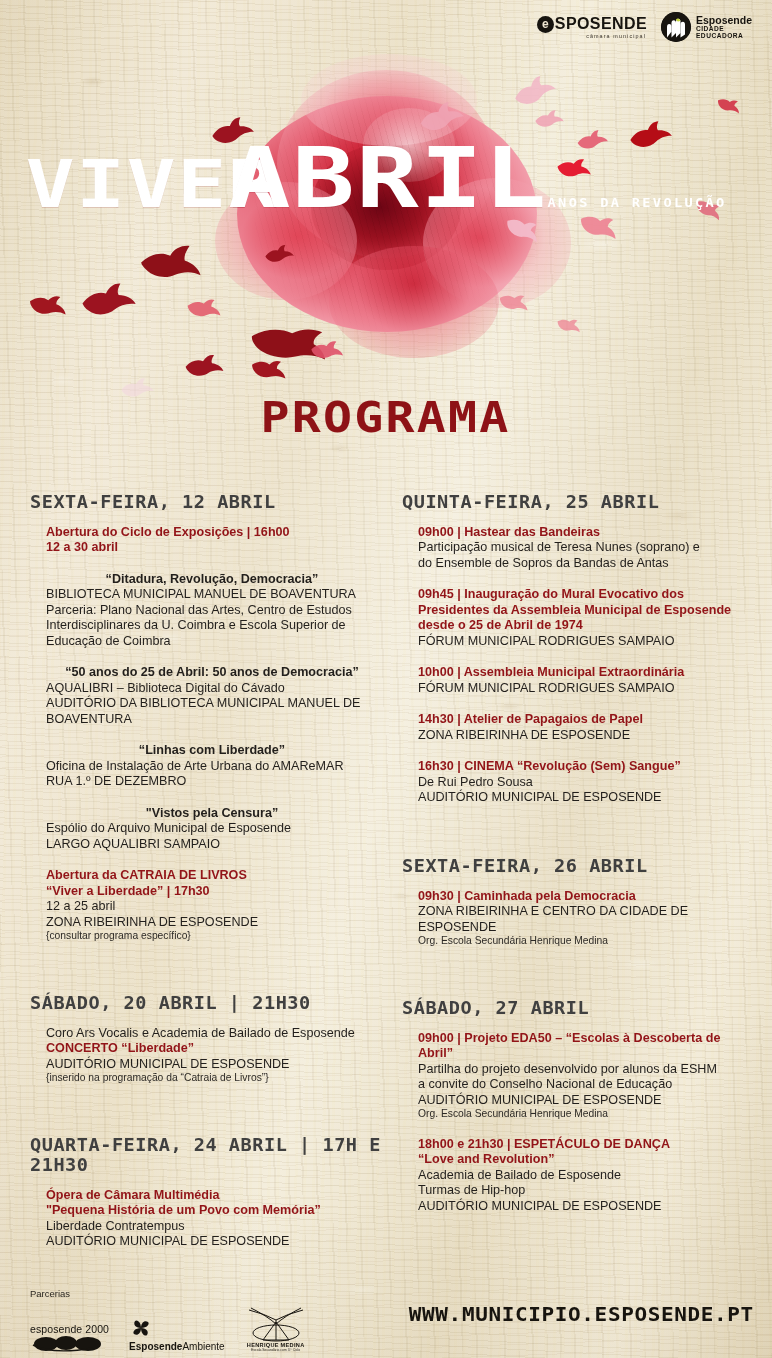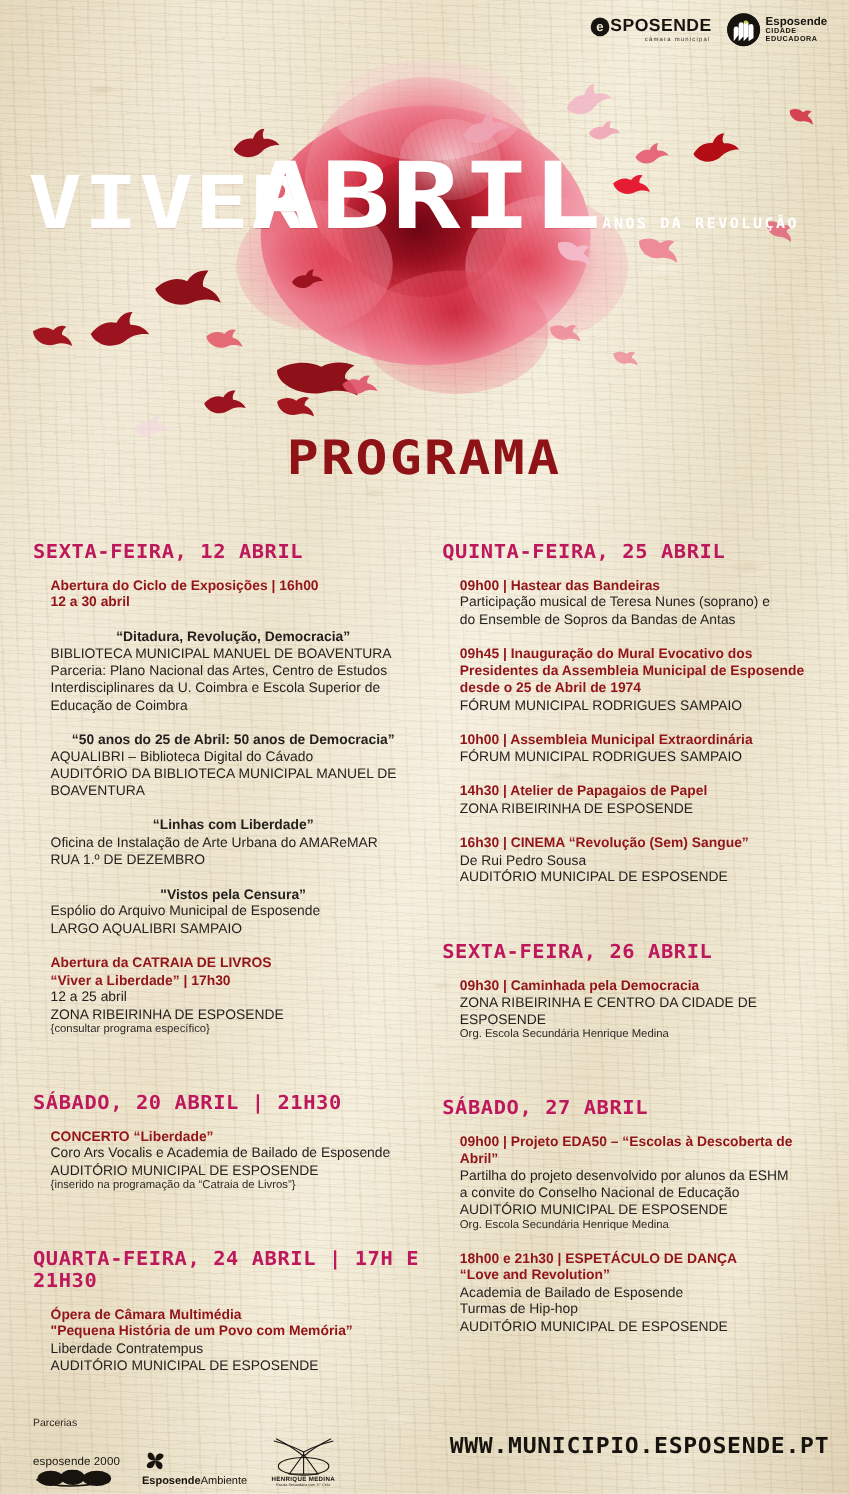--- a/index.html
+++ b/index.html
@@ -126,21 +126,21 @@
   .programa span{display:inline-block;transform:scaleX(1.12);}
 
   
   .cols{position:absolute;left:0;top:492px;width:772px;}
   .col{position:absolute;top:0;width:348px;}
   .col-left{left:30px;}
   .col-right{left:402px;}
 
   .day{
     font-family:"DejaVu Sans Mono", monospace;font-weight:bold;
-    font-size:17.5px;color:#be185d;letter-spacing:.5px;
+    font-size:17.5px;color:#404040;letter-spacing:.5px;
     margin:0 0 13px 0;
   }
   .day span{display:inline-block;transform:scaleX(1.06);transform-origin:left center;}
   .ev{margin:0 0 16px 16px;}
   .ev:last-child{margin-bottom:0;}
   .ln{margin:0;line-height:1.23;}
   .ln.hl{color:#921418;font-weight:bold;font-size:12.6px;}
   .ln.bk{color:#221f1c;font-size:12.6px;}
   .ln.bkb{color:#221f1c;font-weight:bold;font-size:12.6px;text-align:center;}
   .ln.sm{color:#2d2a26;font-size:10.3px;}
@@ -380,22 +380,22 @@
         <div class="ev">
           <p class="ln hl">Abertura da CATRAIA DE LIVROS</p>
           <p class="ln hl">“Viver a Liberdade” | 17h30</p>
           <p class="ln bk">12 a 25 abril</p>
           <p class="ln bk">ZONA RIBEIRINHA DE ESPOSENDE</p>
           <p class="ln sm">{consultar programa específico}</p>
         </div>
         <div class="sp-lg"></div>
         <div class="day"><span>SÁBADO, 20 ABRIL | 21H30</span></div>
         <div class="ev">
+          <p class="ln bk">Coro Ars Vocalis e Academia de Bailado de Esposende</p>
           <p class="ln hl">CONCERTO “Liberdade”</p>
-          <p class="ln bk">Coro Ars Vocalis e Academia de Bailado de Esposende</p>
           <p class="ln bk">AUDITÓRIO MUNICIPAL DE ESPOSENDE</p>
           <p class="ln sm">{inserido na programação da “Catraia de Livros”}</p>
         </div>
         <div class="sp-lg"></div>
         <div class="day"><span>QUARTA-FEIRA, 24 ABRIL | 17H E 21H30</span></div>
         <div class="ev">
           <p class="ln hl">Ópera de Câmara Multimédia</p>
           <p class="ln hl">"Pequena História de um Povo com Memória”</p>
           <p class="ln bk">Liberdade Contratempus</p>
           <p class="ln bk">AUDITÓRIO MUNICIPAL DE ESPOSENDE</p>

